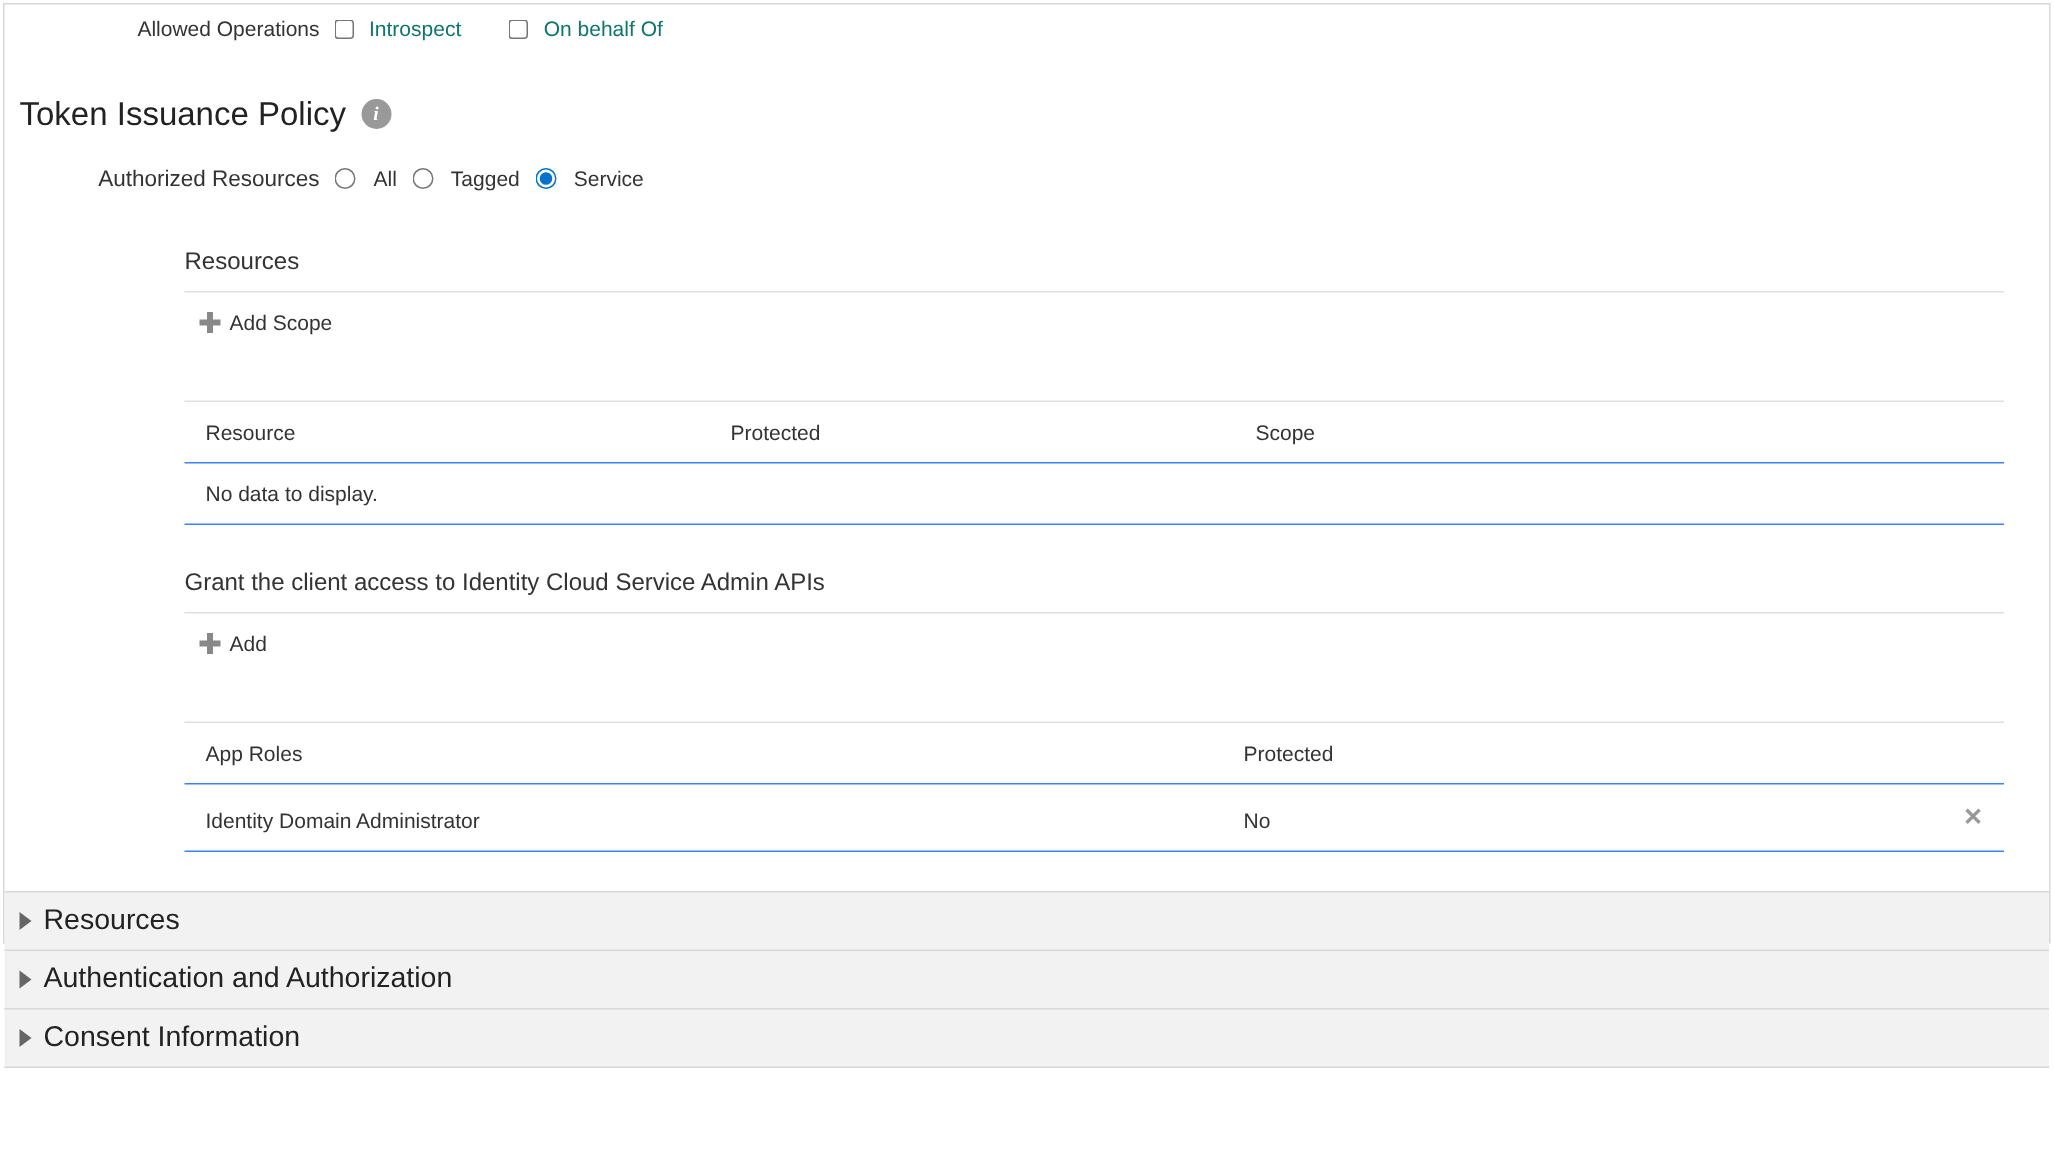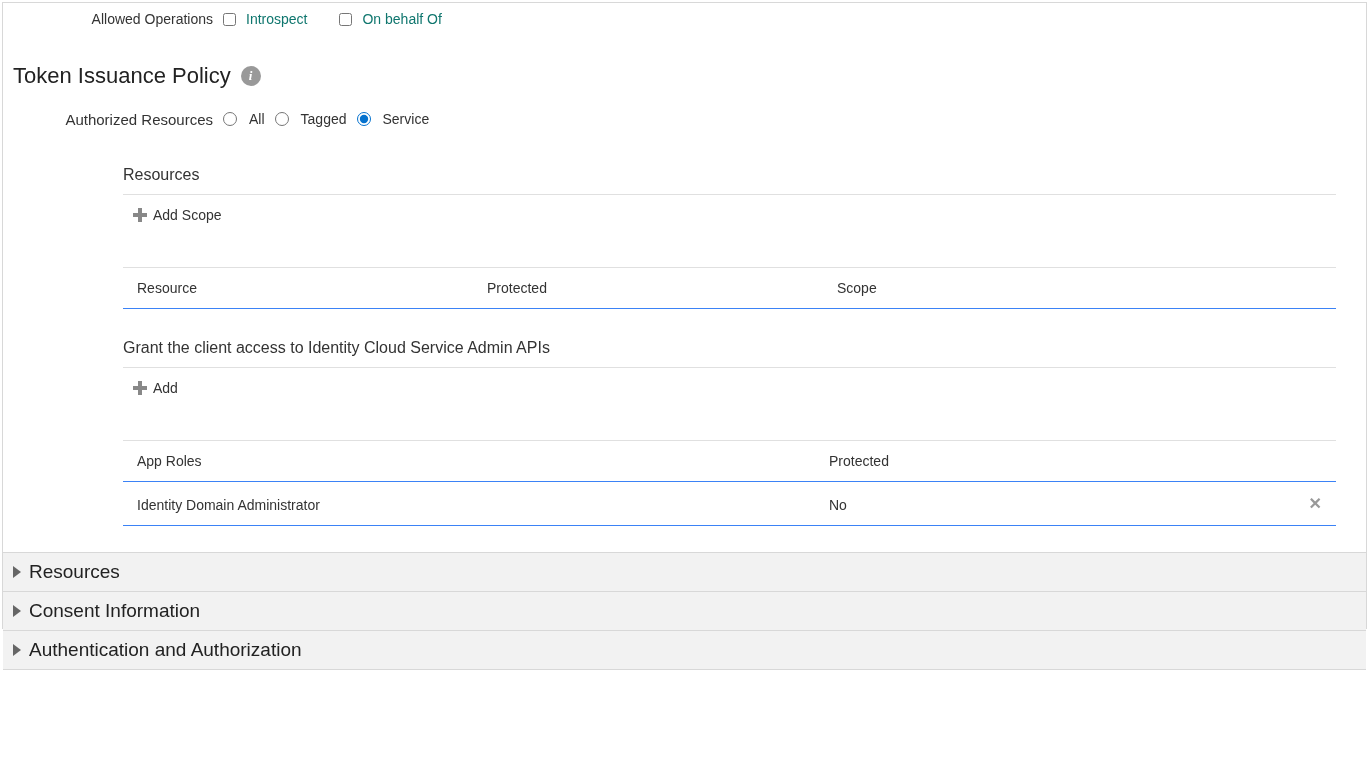--- a/index.html
+++ b/index.html
@@ -233,20 +233,23 @@
     <div class="action-bar">
       <span class="plus-icon"></span>
       <span class="action-label">Add Scope</span>
     </div>
     <div class="table col-3">
       <div class="table-row table-header">
         <div class="cell">Resource</div>
         <div class="cell">Protected</div>
         <div class="cell">Scope</div>
       </div>
+      <div class="table-row empty-row">
+        <div class="cell">No data to display.</div>
+      </div>
     </div>
   </div>
 
   <div class="subsection">
     <div class="subsection-title">Grant the client access to Identity Cloud Service Admin APIs</div>
     <div class="action-bar">
       <span class="plus-icon"></span>
       <span class="action-label">Add</span>
     </div>
     <div class="table col-2">
@@ -265,21 +268,21 @@
     </div>
   </div>
 
   <div class="accordion-section">
     <div class="accordion-item">
       <span class="accordion-arrow"></span>
       <span class="accordion-label">Resources</span>
     </div>
     <div class="accordion-item">
       <span class="accordion-arrow"></span>
-      <span class="accordion-label">Consent Information</span>
+      <span class="accordion-label">Authentication and Authorization</span>
     </div>
     <div class="accordion-item">
       <span class="accordion-arrow"></span>
-      <span class="accordion-label">Authentication and Authorization</span>
+      <span class="accordion-label">Consent Information</span>
     </div>
   </div>
 
 </div>
 
 </body></html>

